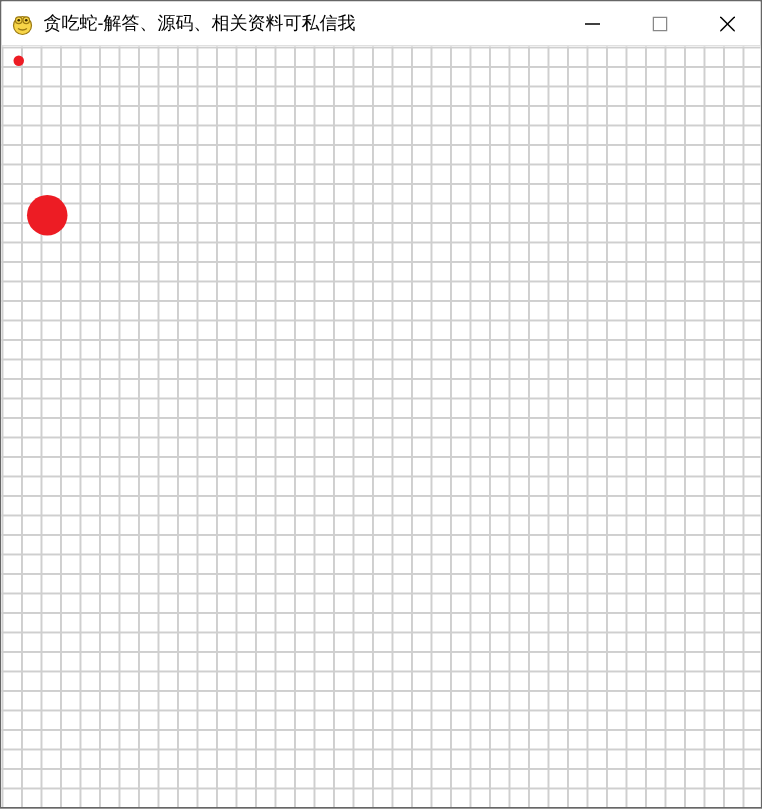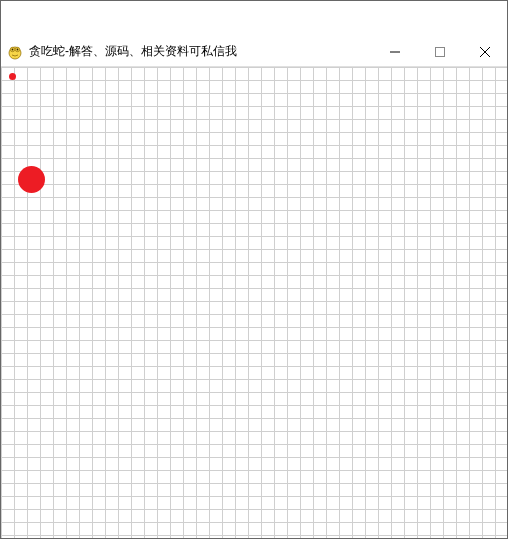--- a/index.html
+++ b/index.html
@@ -19,21 +19,20 @@
       flex-direction: column;
     }
     .titlebar {
       height: 30px;
       background: #ffffff;
       display: flex;
       align-items: center;
       padding-left: 6px;
       border-bottom: 1px solid #e0e0e0;
       flex-shrink: 0;
-      margin-top: 36px;
     }
     .app-icon {
       width: 16px;
       height: 16px;
       margin-right: 6px;
       flex-shrink: 0;
     }
     .title-text {
       flex: 1;
       font-size: 12px;

